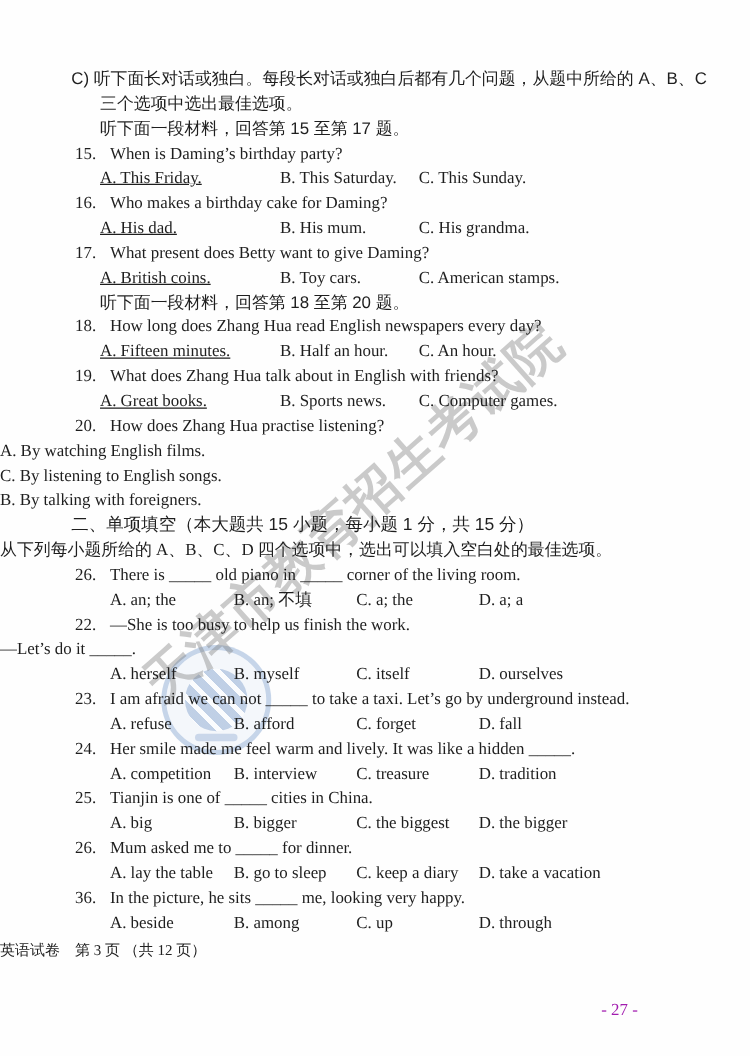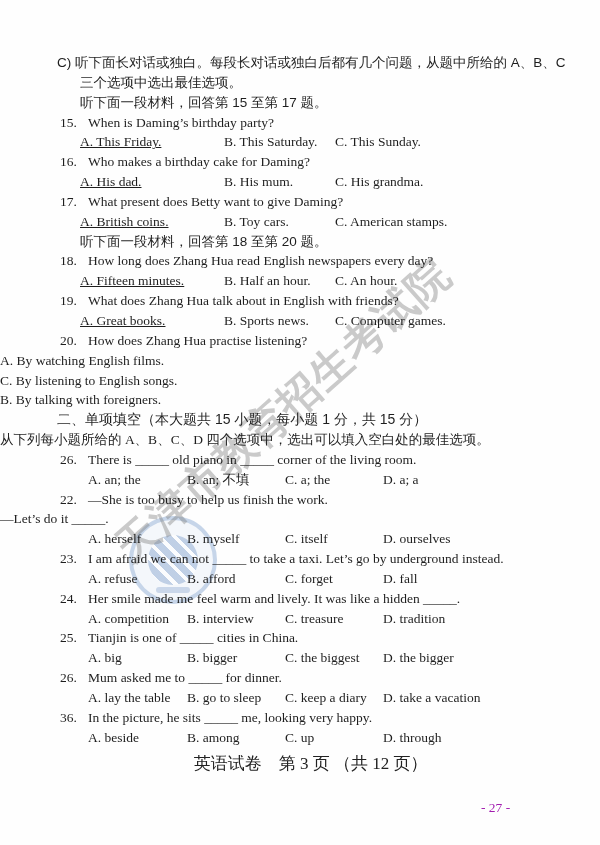--- a/index.html
+++ b/index.html
@@ -98,25 +98,24 @@
   .opts4 .c0 { left: 88px; }
   .opts4 .c1 { left: 187px; }
   .opts4 .c2 { left: 285px; }
   .opts4 .c3 { left: 383px; }
 
   
   .footer-caption {
     position: absolute;
     left: 0; right: 0;
     top: 752px;
-    text-align: center;
-    font-size: 17px;
+    text-align: left;
+    font-size: 12px;
     color: #222;
     z-index: 1;
-    padding-left: 21px;
   }
   .page-number {
     position: absolute;
     left: 481px;
     top: 800px;
     font-size: 13.5px;
     color: #a21caf;
     z-index: 1;
   }
 </style>

